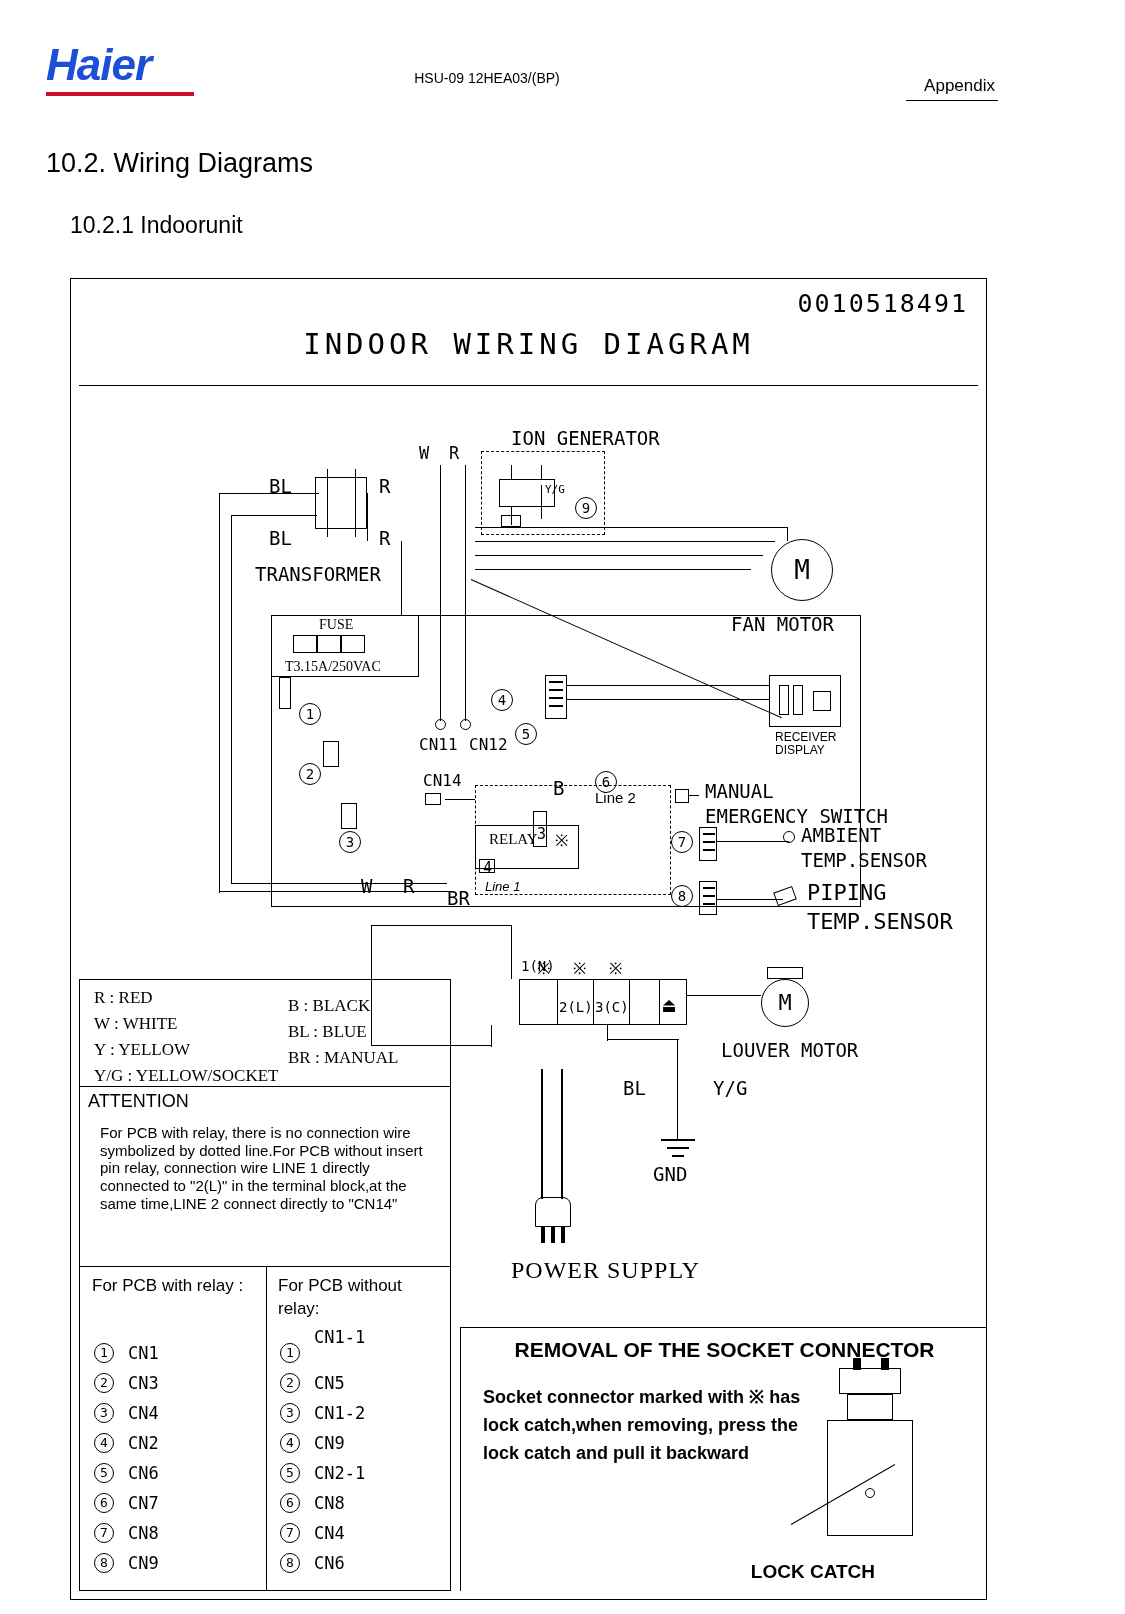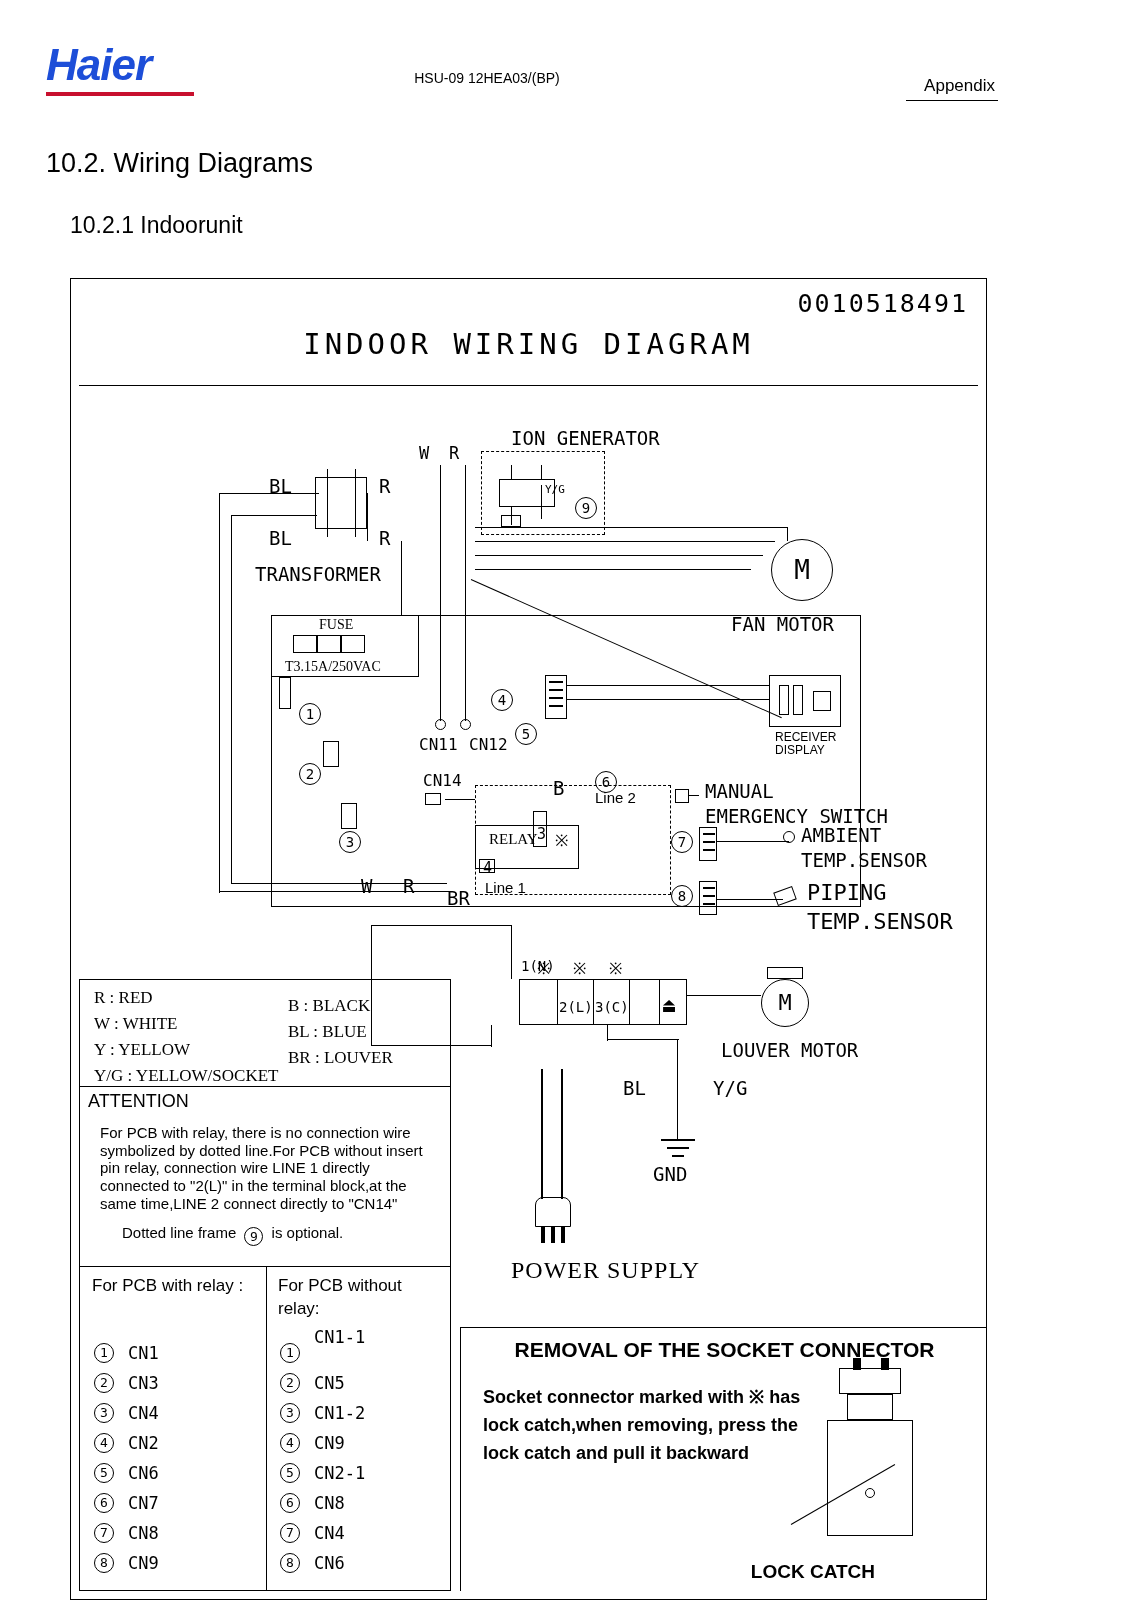--- a/index.html
+++ b/index.html
@@ -146,21 +146,21 @@
     <div class="dash" style="left:404px;top:506px;width:196px;height:110px;"></div>
     <div class="bx" style="left:404px;top:546px;width:104px;height:44px;"></div>
     <div class="t ts" style="left:418px;top:552px;font-size:15px;">RELAY</div>
     <div class="bx" style="left:462px;top:532px;width:14px;height:36px;"></div>
     <div class="t" style="left:466px;top:546px;font-size:15px;">3</div>
     <div class="bx" style="left:408px;top:580px;width:16px;height:14px;"></div>
     <div class="t" style="left:412px;top:580px;font-size:15px;">4</div>
     <div class="t" style="left:484px;top:550px;font-size:16px;">※</div>
     <div class="t" style="left:482px;top:498px;font-size:19px;">B</div>
     <div class="t tn" style="left:524px;top:510px;font-size:15px;">Line 2</div>
-    <div class="t tn" style="left:414px;top:600px;font-size:15px;">Line 1</div>
+    <div class="t tn" style="left:414px;top:600px;font-size:13px;font-style:italic;">Line 1</div>
     <div class="t" style="left:290px;top:596px;font-size:19px;">W</div>
     <div class="t" style="left:332px;top:596px;font-size:19px;">R</div>
     <div class="t" style="left:376px;top:608px;font-size:19px;">BR</div>
 
     <div class="bx" style="left:604px;top:510px;width:14px;height:14px;"></div>
     <div class="ln" style="left:618px;top:516px;width:10px;height:1px;"></div>
     <div class="t" style="left:634px;top:500px;font-size:19px;line-height:1.3;">MANUAL
 EMERGENCY SWITCH</div>
 
     <div class="circ" style="left:600px;top:552px;width:22px;height:22px;line-height:20px;font-size:14px;">7</div>
@@ -242,31 +242,26 @@
     <div class="ln" style="left:536px;top:760px;width:72px;height:1px;"></div>
     <div class="ln" style="left:536px;top:746px;width:1px;height:16px;"></div>
 
     <div class="legend">
       <div class="t" style="left:14px;top:8px;">R : RED</div>
       <div class="t" style="left:14px;top:34px;">W : WHITE</div>
       <div class="t" style="left:14px;top:60px;">Y : YELLOW</div>
       <div class="t" style="left:14px;top:86px;">Y/G : YELLOW/SOCKET</div>
       <div class="t" style="left:208px;top:16px;">B : BLACK</div>
       <div class="t" style="left:208px;top:42px;">BL : BLUE</div>
-      <div class="t" style="left:208px;top:68px;">BR : LOUVER</div>
+      <div class="t" style="left:208px;top:68px;">BR : MANUAL</div>
     </div>
 
     <div class="attn">
       <div class="h">ATTENTION</div>
       <p>For PCB with relay, there is no connection wire symbolized by dotted line.For PCB without insert pin relay, connection wire  LINE 1  directly connected to "2(L)"   in the terminal block,at the same time,LINE 2     connect directly to "CN14"</p>
-      <p style="margin-top:2px;">
-        <span style="margin-left:22px;">Dotted line frame</span>
-        <span class="circ" style="position:relative;display:inline-block;width:19px;height:19px;line-height:17px;font-size:13px;vertical-align:-3px;margin:0 4px;">9</span>
-        <span>is optional.</span>
-      </p>
     </div>
 
     <div class="pcbtbl">
       <div class="divv"></div>
       <div class="t hd" style="left:12px;top:8px;width:160px;white-space:normal;line-height:1.35;">For PCB with relay :</div>
       <div class="t hd" style="left:198px;top:8px;width:165px;white-space:normal;line-height:1.35;">For PCB without relay:</div>
 
       <div class="circ" style="left:14px;top:76px;width:20px;height:20px;line-height:18px;font-size:13px;">1</div>
       <div class="t" style="left:48px;top:76px;">CN1</div>
       <div class="circ" style="left:200px;top:76px;width:20px;height:20px;line-height:18px;font-size:13px;">1</div>

